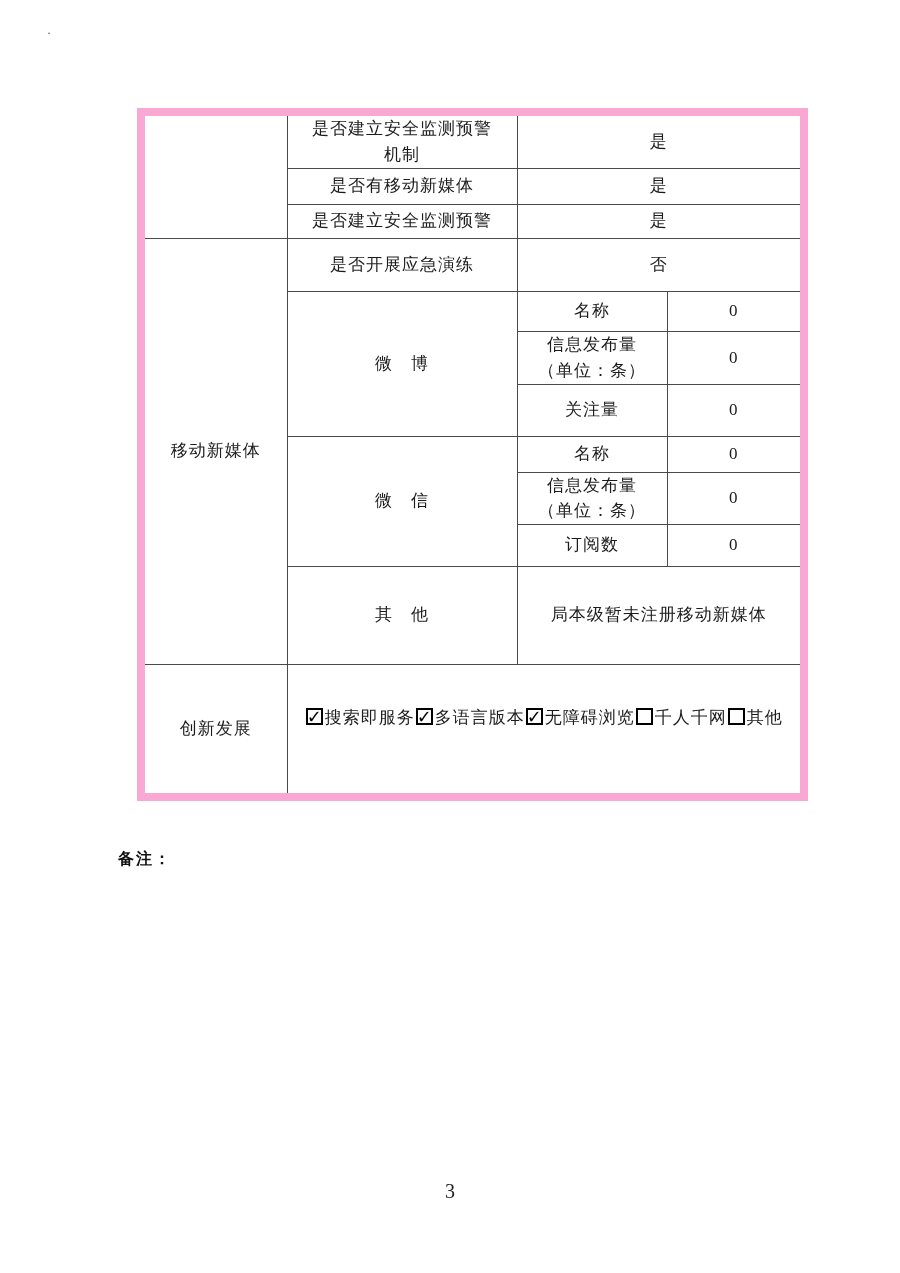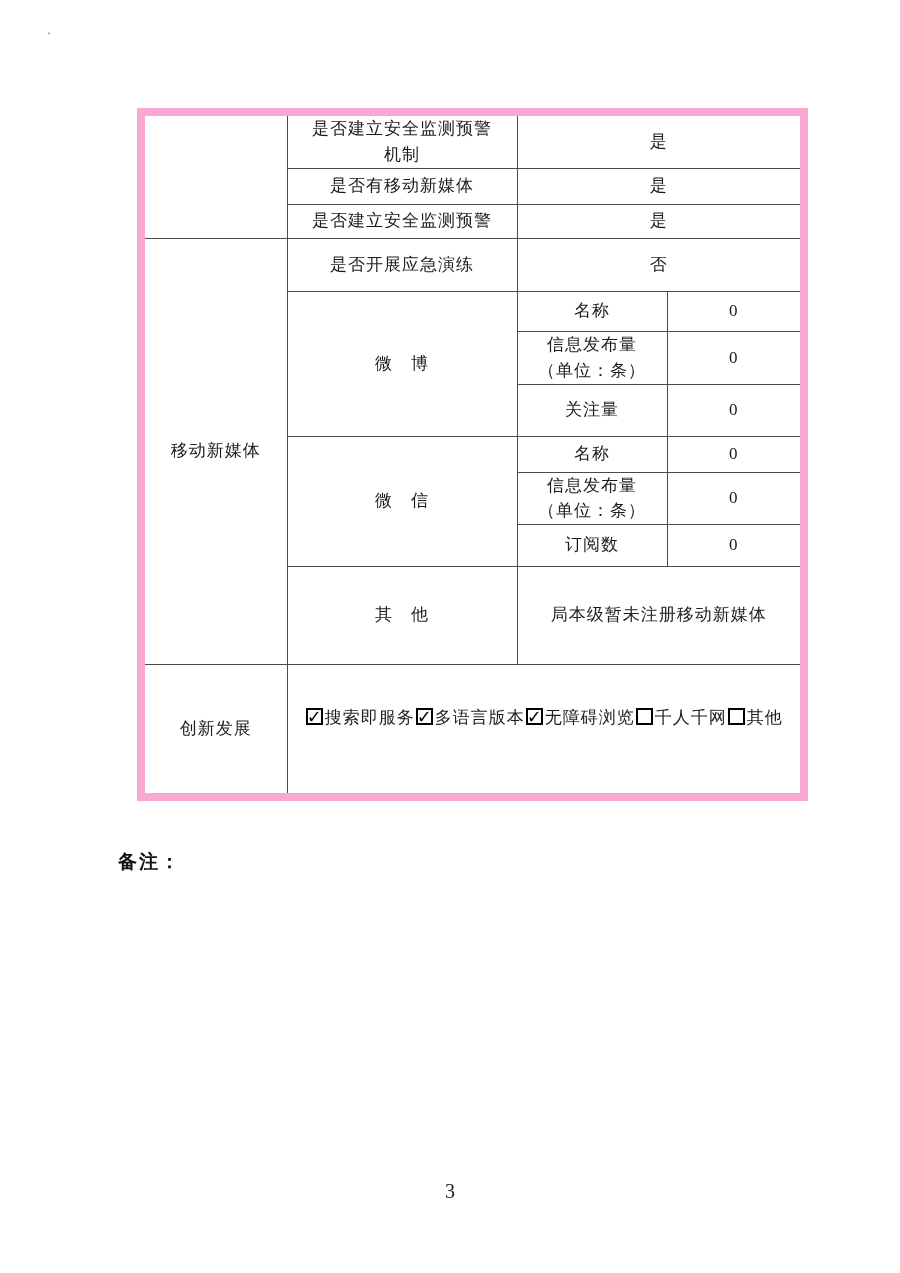--- a/index.html
+++ b/index.html
@@ -53,21 +53,21 @@
     background:#fff;
   }
   .cb-check {
     position:absolute; left:-1px; top:-7px;
     font-size:18px; font-weight:bold;
     font-family:"DejaVu Sans","Liberation Sans",sans-serif;
     color:#000;
   }
   .remark {
     position:absolute; left:118px; top:849px;
-    font-size:19px; font-weight:bold;
+    font-size:16px; font-weight:bold;
     letter-spacing:2px;
     color:#111;
   }
   .page-num {
     position:absolute; left:0; top:1180px;
     width:900px; text-align:center;
     font-size:20px; color:#222;
   }
 </style>
 </head>

